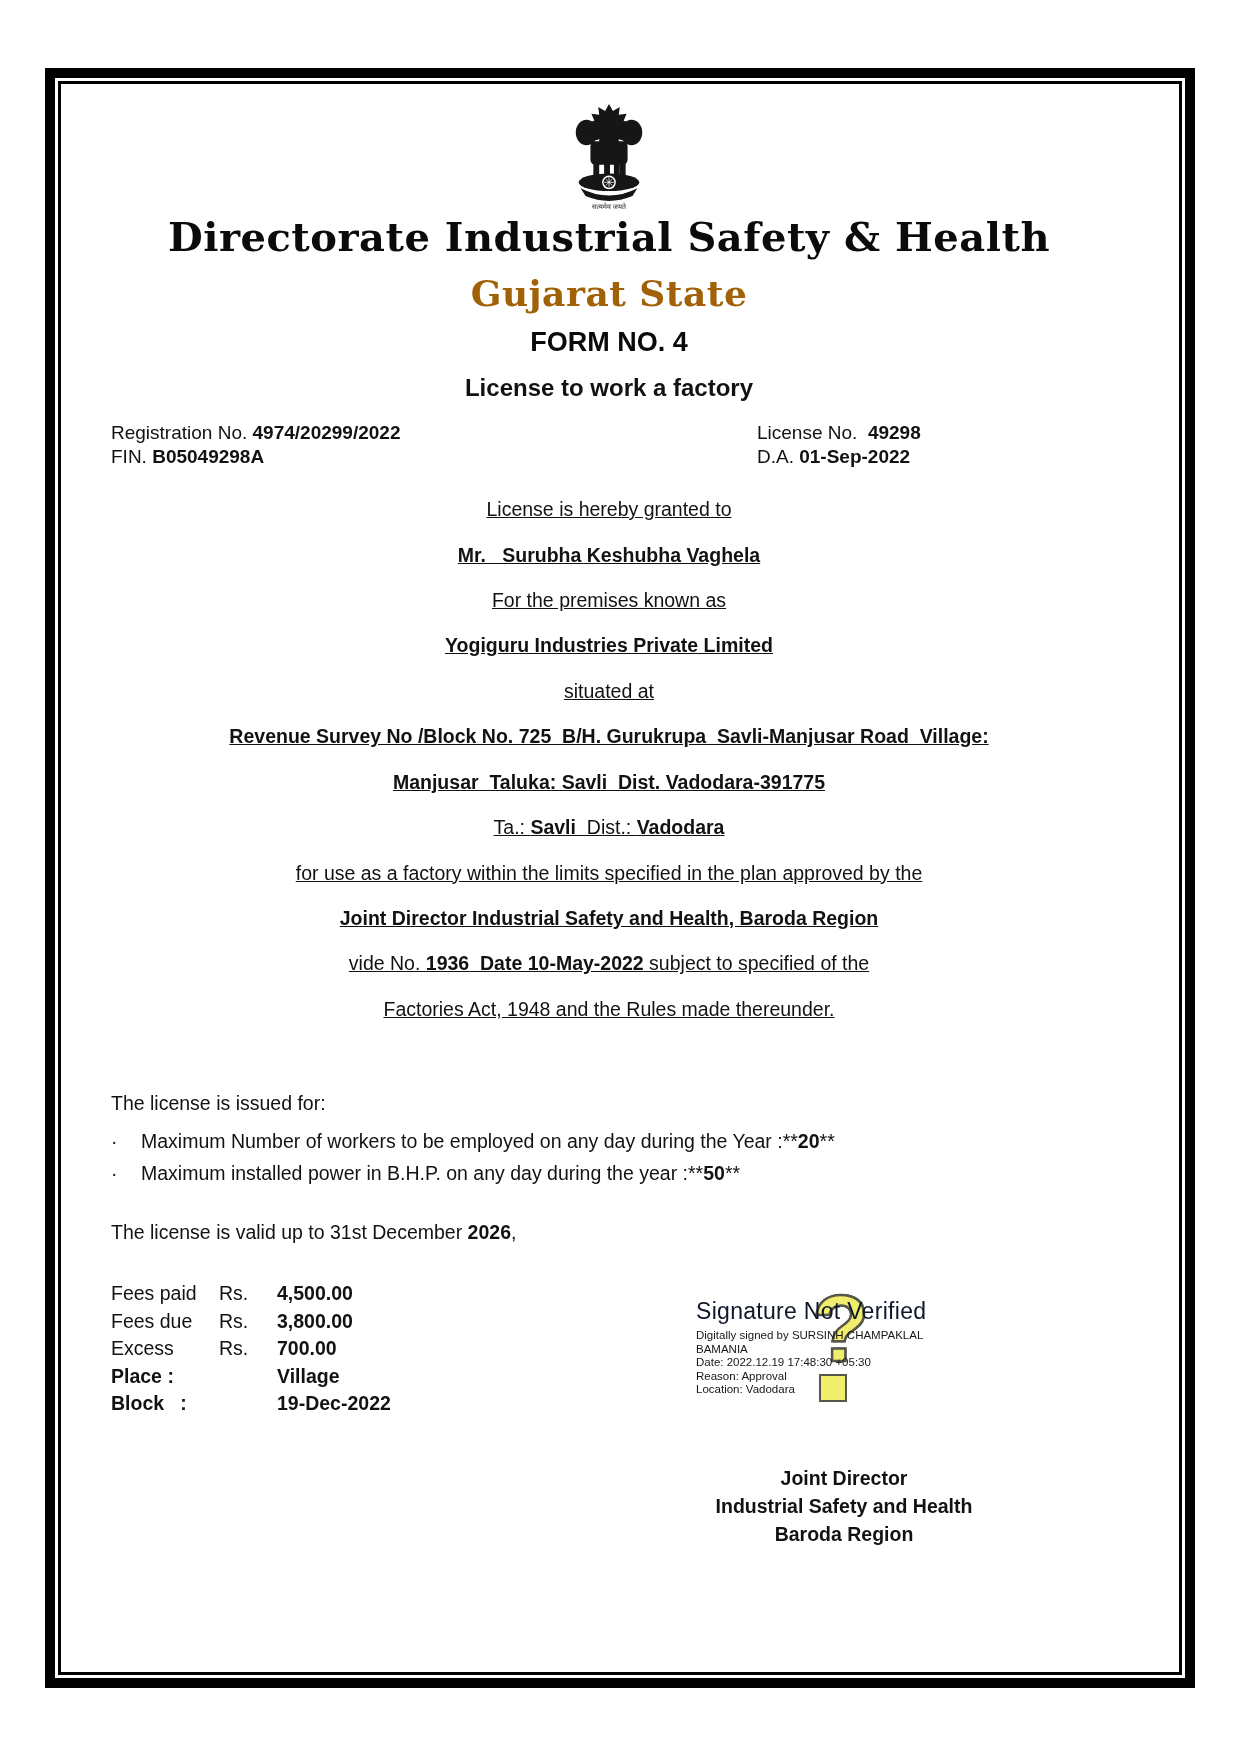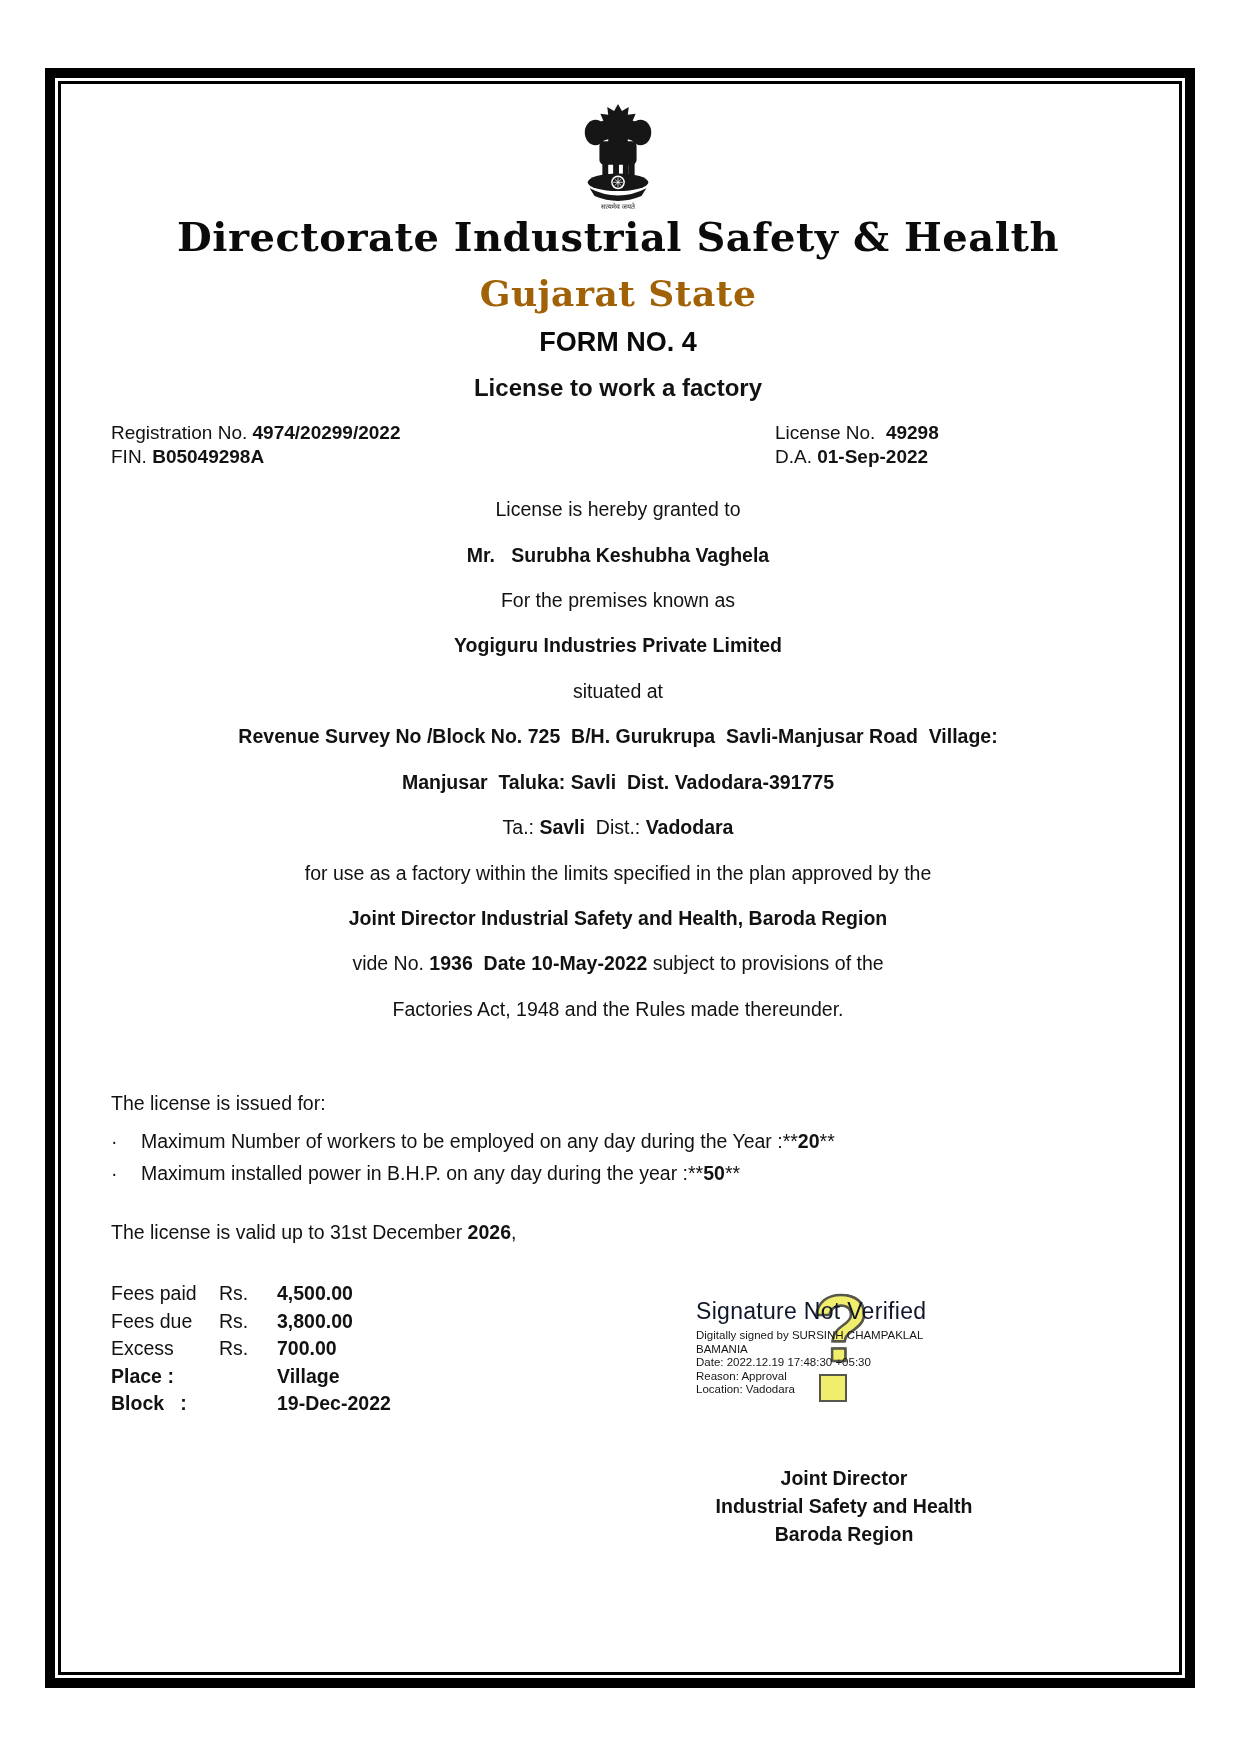--- a/index.html
+++ b/index.html
@@ -8,21 +8,21 @@
     font-family:"Liberation Sans", sans-serif;color:#121212;
     -webkit-font-smoothing:antialiased;
   }
   .frame-outer{
     position:absolute;left:45px;top:68px;width:1150px;height:1620px;
     border:10px solid #000;box-sizing:border-box;background:#fff;
   }
   .frame-inner{
     position:absolute;left:3px;top:3px;right:3px;bottom:3px;
     border:3px solid #000;box-sizing:border-box;
-    padding:14px 54px 0 50px;overflow:hidden;
+    padding:14px 72px 0 50px;overflow:hidden;
   }
   .center{text-align:center;}
   .pre{white-space:pre-wrap;}
   .b{font-weight:bold;}
 
   .emblem-wrap{margin-top:4px;text-align:center;line-height:0;}
   .motto{display:block;font-size:7px;line-height:9px;color:#222;letter-spacing:0;}
 
   .org-name{
     font-family:"DejaVu Serif", serif;font-weight:bold;font-size:40px;
@@ -35,21 +35,21 @@
   .form-no{font-size:27px;font-weight:bold;margin-top:13px;color:#0a0a0a;}
   .prescribed{font-size:17px;margin-top:7px;}
   .doc-title{font-size:24px;font-weight:bold;margin-top:16px;}
 
   .meta{margin-top:20px;font-size:19px;}
   .meta-row{display:flex;}
   .meta-row + .meta-row{margin-top:2px;gap:16px;}
   .meta-left{flex:1;}
   .meta-right{width:350px;}
 
-  .cline{font-size:19.5px;margin-top:23px;line-height:1.15;}
+  .cline{font-size:19.5px;margin-top:23px;line-height:1.15;text-decoration:underline;}
   .cline.first{margin-top:30px;}
 
   .issued{margin-top:72px;font-size:19.5px;}
   .bullets{margin-top:14px;}
   .bullet-item{display:flex;margin-top:7px;font-size:19.5px;line-height:1.25;}
   .bullet-dot{width:30px;flex:none;}
   .valid{margin-top:36px;font-size:19.5px;}
 
   .bottom{position:relative;margin-top:36px;font-size:19.5px;}
   .fee-row{display:grid;grid-template-columns:108px 58px auto;line-height:27.5px;}
@@ -126,21 +126,21 @@
     <div class="cline center first">License is hereby granted to</div>
     <div class="cline center b pre">Mr.   Surubha Keshubha Vaghela</div>
     <div class="cline center">For the premises known as</div>
     <div class="cline center b">Yogiguru Industries Private Limited</div>
     <div class="cline center">situated at</div>
     <div class="cline center b pre">Revenue Survey No /Block No. 725  B/H. Gurukrupa  Savli-Manjusar Road  Village:</div>
     <div class="cline center b pre">Manjusar  Taluka: Savli  Dist. Vadodara-391775</div>
     <div class="cline center pre"><span>Ta.: </span><span class="b">Savli</span><span>  Dist.: </span><span class="b">Vadodara</span></div>
     <div class="cline center">for use as a factory within the limits specified in the plan approved by the</div>
     <div class="cline center b">Joint Director Industrial Safety and Health, Baroda Region</div>
-    <div class="cline center pre"><span>vide No. </span><span class="b">1936</span><span>  </span><span class="b">Date 10-May-2022</span><span> subject to provisions of the</span></div>
+    <div class="cline center pre"><span>vide No. </span><span class="b">1936</span><span>  </span><span class="b">Date 10-May-2022</span><span> subject to specified of the</span></div>
     <div class="cline center">Factories Act, 1948 and the Rules made thereunder.</div>
 
     <div class="issued">
       <div>The license is issued for:</div>
       <div class="bullets">
         <div class="bullet-item">
           <span class="bullet-dot">·</span>
           <span class="pre"><span>Maximum Number of workers to be employed on any day during the Year :**</span><span class="b">20</span><span>**</span></span>
         </div>
         <div class="bullet-item">

